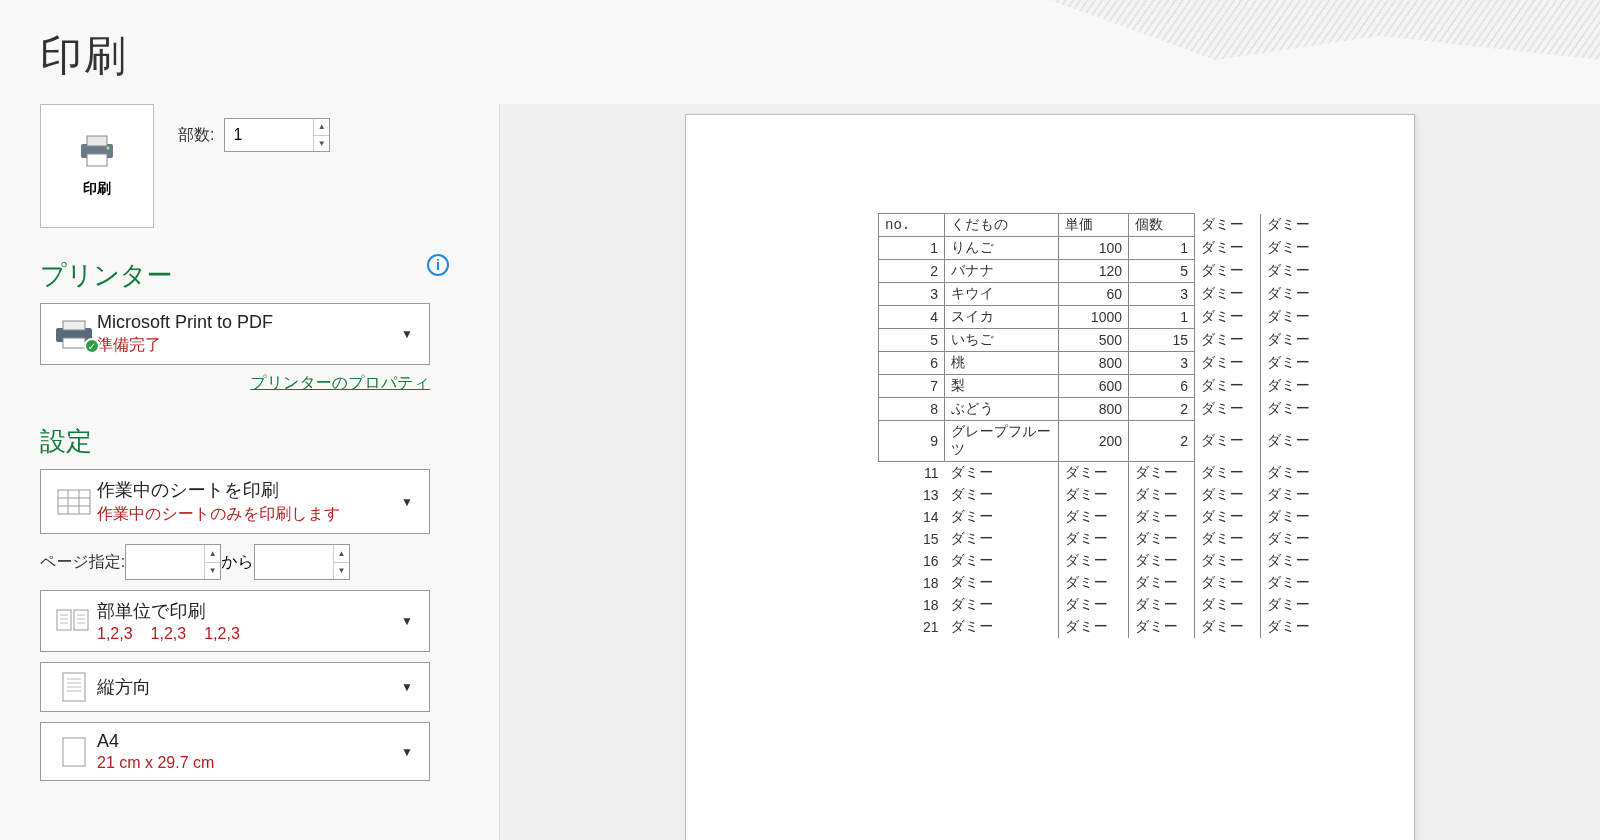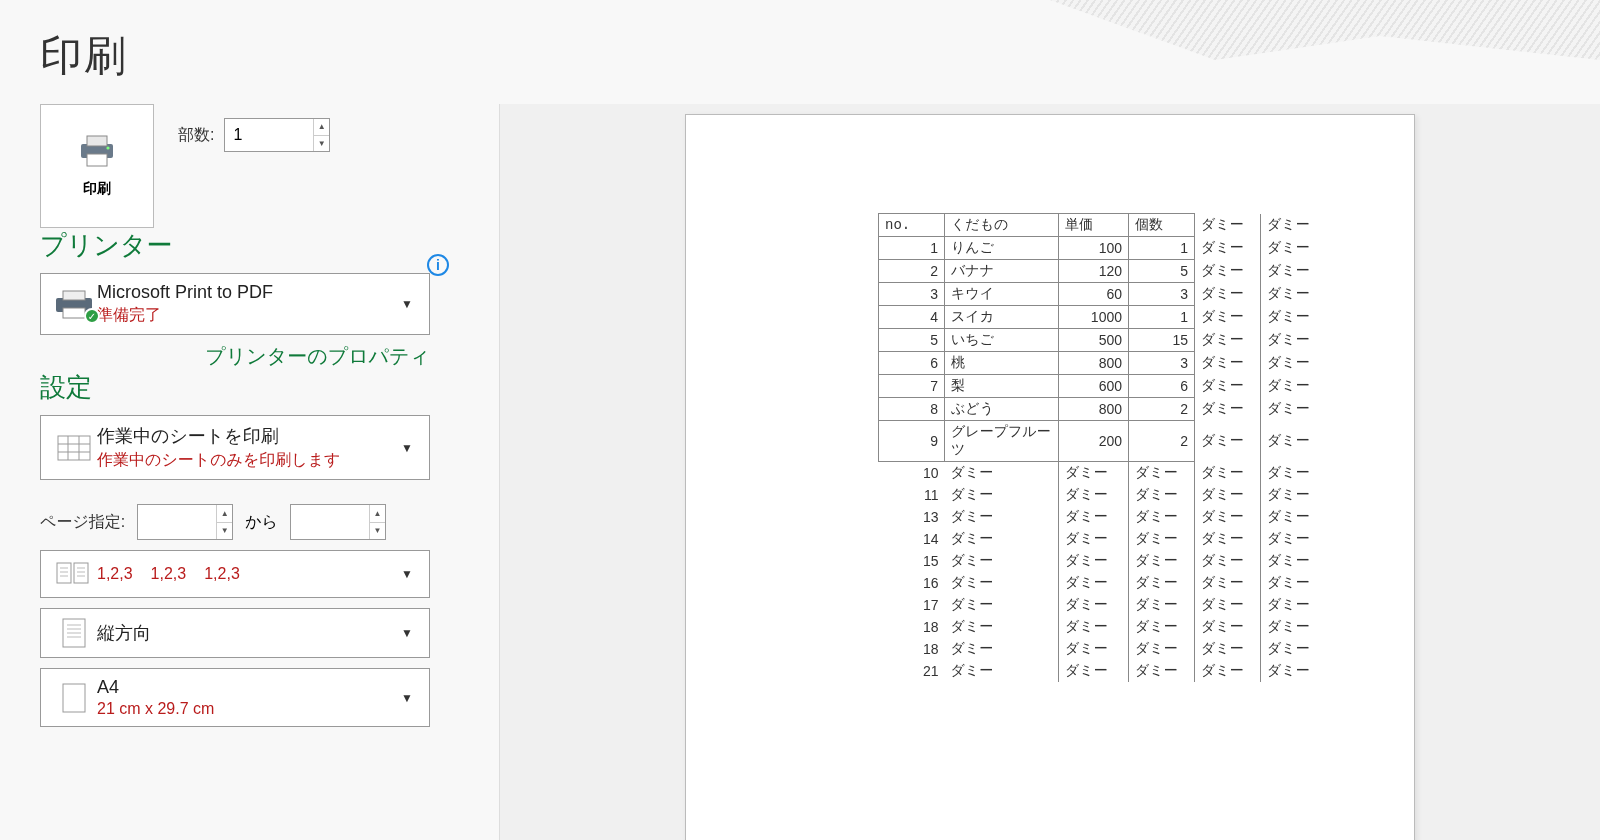--- a/index.html
+++ b/index.html
@@ -54,21 +54,21 @@
   border: 1px solid #999; background: #fff;
   width: 106px; height: 34px;
 }
 .spinner input {
   border: none; outline: none; width: 100%; padding: 0 8px; font-size: 16px;
 }
 .spinner-btns { width: 20px; display: flex; flex-direction: column; border-left: 1px solid #ccc; }
 .spinner-btns span { flex: 1; display: flex; align-items: center; justify-content: center; font-size: 8px; color: #555; cursor: pointer; }
 .spinner-btns span:first-child { border-bottom: 1px solid #ccc; }
 .section-head {
-  font-size: 26px; color: #0f7a3a; font-weight: 400; 
+  font-size: 26px; color: #0f7a3a; font-weight: 400; margin-top: 30px;
 }
 .info-icon {
   position: absolute; right: 50px; top: 150px;
   width: 22px; height: 22px; border: 2px solid #1e88e5; border-radius: 50%;
   color: #1e88e5; font-size: 14px; font-weight: bold;
   display: flex; align-items: center; justify-content: center;
   cursor: pointer;
 }
 .dropdown {
   border: 1px solid #999; background: #fff;
@@ -76,23 +76,23 @@
   padding: 8px 10px; margin-top: 10px;
   width: 390px; cursor: pointer;
   position: relative;
 }
 .dropdown .icon-slot { width: 46px; display: flex; align-items: center; justify-content: center; }
 .dropdown .text-slot { flex: 1; display: flex; flex-direction: column; gap: 2px; }
 .dropdown .line1 { font-size: 18px; color: #222; }
 .dropdown .line2 { font-size: 16px; color: #b91c1c; }
 .dropdown .chev { font-size: 12px; color: #333; padding: 0 6px; }
 .link-row { text-align: right; width: 390px; margin-top: 8px; }
-.link-row a { color: #0f7a3a; font-size: 20px; cursor: pointer; }
+.link-row a { color: #0f7a3a; font-size: 16px; text-decoration: underline; cursor: pointer; }
 .page-spec-row {
-  display: flex; align-items: center; gap: 12px; margin-top: 24px; width: 390px;
+  display: flex; align-items: center; margin-top: 10px; width: 390px;
 }
 .page-spec-label { font-size: 16px; color: #333; }
 .spin-sm { width: 96px; height: 36px; }
 .collate-text { display: flex; gap: 18px; }
 .right-pane {
   flex: 1; background: #f0f0f0;
   display: flex; justify-content: center;
   padding-top: 10px;
 }
 .paper {
@@ -235,20 +235,21 @@
           <rect x="20" y="4" width="14" height="20" fill="#fff" stroke="#999"></rect>
           <line x1="6" y1="9" x2="14" y2="9" stroke="#bbb"></line>
             <line x1="6" y1="13" x2="14" y2="13" stroke="#bbb"></line>
             <line x1="6" y1="17" x2="14" y2="17" stroke="#bbb"></line>
           <line x1="23" y1="9" x2="31" y2="9" stroke="#bbb"></line>
             <line x1="23" y1="13" x2="31" y2="13" stroke="#bbb"></line>
             <line x1="23" y1="17" x2="31" y2="17" stroke="#bbb"></line>
         </svg>
       </div>
       <div class="text-slot">
+        <span class="line1">部単位で印刷</span>
         <span class="line2 collate-text">
           <span>1,2,3</span>
           <span>1,2,3</span>
           <span>1,2,3</span>
         </span>
       </div>
       <span class="chev">▼</span>
     </div>
 
     <div class="dropdown">
@@ -362,28 +363,20 @@
             </tr>
             <tr>
               <td class="num">9</td>
               <td>グレープフルーツ</td>
               <td class="num">200</td>
               <td class="num">2</td>
               <td class="bl" style="border:none;border-left:1px solid #888">ダミー</td>
               <td class="bl" style="border:none;border-left:1px solid #888">ダミー</td>
             </tr>
             <tr>
-              <td class="num noborder">10</td>
-              <td class="noborder">ダミー</td>
-              <td class="bl" style="border:none;border-left:1px solid #888">ダミー</td>
-              <td class="bl" style="border:none;border-left:1px solid #888">ダミー</td>
-              <td class="bl" style="border:none;border-left:1px solid #888">ダミー</td>
-              <td class="bl" style="border:none;border-left:1px solid #888">ダミー</td>
-            </tr>
-            <tr>
               <td class="num noborder">11</td>
               <td class="noborder">ダミー</td>
               <td class="bl" style="border:none;border-left:1px solid #888">ダミー</td>
               <td class="bl" style="border:none;border-left:1px solid #888">ダミー</td>
               <td class="bl" style="border:none;border-left:1px solid #888">ダミー</td>
               <td class="bl" style="border:none;border-left:1px solid #888">ダミー</td>
             </tr>
             <tr>
               <td class="num noborder">13</td>
               <td class="noborder">ダミー</td>
@@ -403,28 +396,20 @@
             <tr>
               <td class="num noborder">15</td>
               <td class="noborder">ダミー</td>
               <td class="bl" style="border:none;border-left:1px solid #888">ダミー</td>
               <td class="bl" style="border:none;border-left:1px solid #888">ダミー</td>
               <td class="bl" style="border:none;border-left:1px solid #888">ダミー</td>
               <td class="bl" style="border:none;border-left:1px solid #888">ダミー</td>
             </tr>
             <tr>
               <td class="num noborder">16</td>
-              <td class="noborder">ダミー</td>
-              <td class="bl" style="border:none;border-left:1px solid #888">ダミー</td>
-              <td class="bl" style="border:none;border-left:1px solid #888">ダミー</td>
-              <td class="bl" style="border:none;border-left:1px solid #888">ダミー</td>
-              <td class="bl" style="border:none;border-left:1px solid #888">ダミー</td>
-            </tr>
-            <tr>
-              <td class="num noborder">17</td>
               <td class="noborder">ダミー</td>
               <td class="bl" style="border:none;border-left:1px solid #888">ダミー</td>
               <td class="bl" style="border:none;border-left:1px solid #888">ダミー</td>
               <td class="bl" style="border:none;border-left:1px solid #888">ダミー</td>
               <td class="bl" style="border:none;border-left:1px solid #888">ダミー</td>
             </tr>
             <tr>
               <td class="num noborder">18</td>
               <td class="noborder">ダミー</td>
               <td class="bl" style="border:none;border-left:1px solid #888">ダミー</td>

